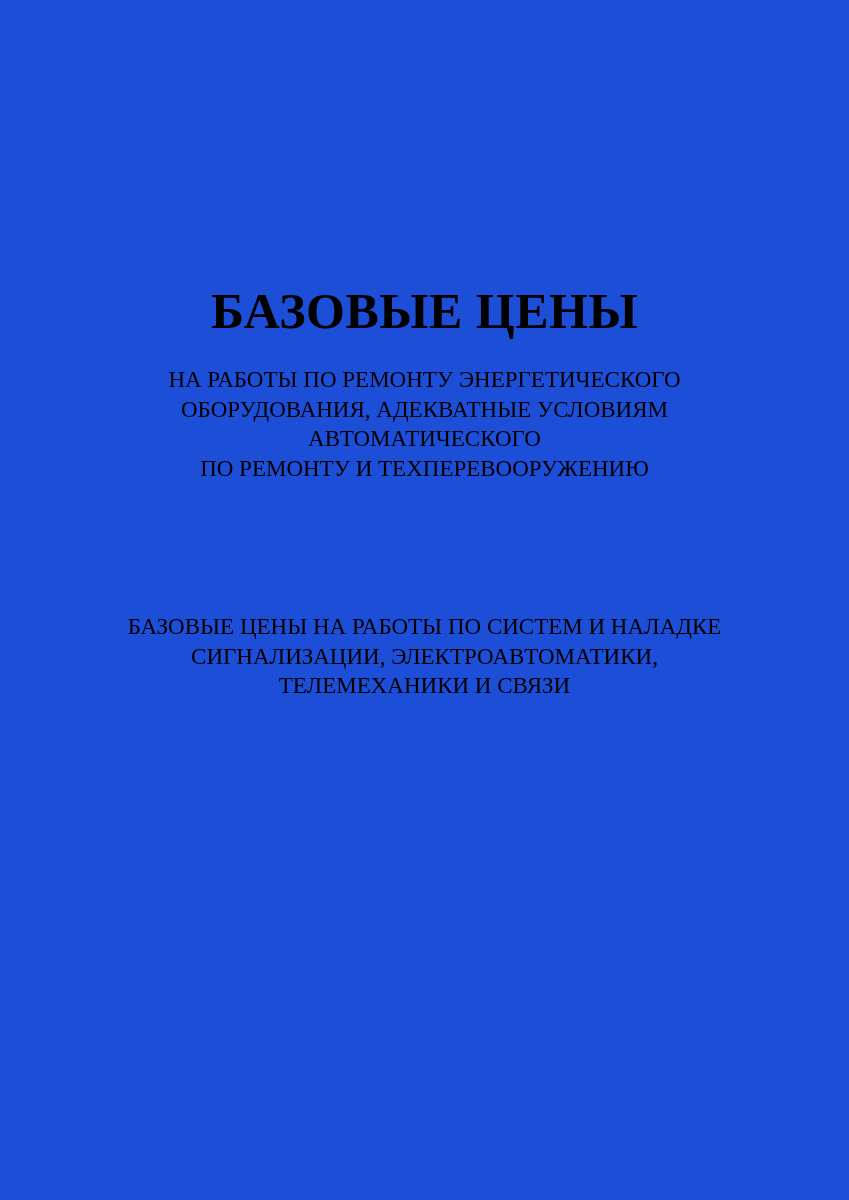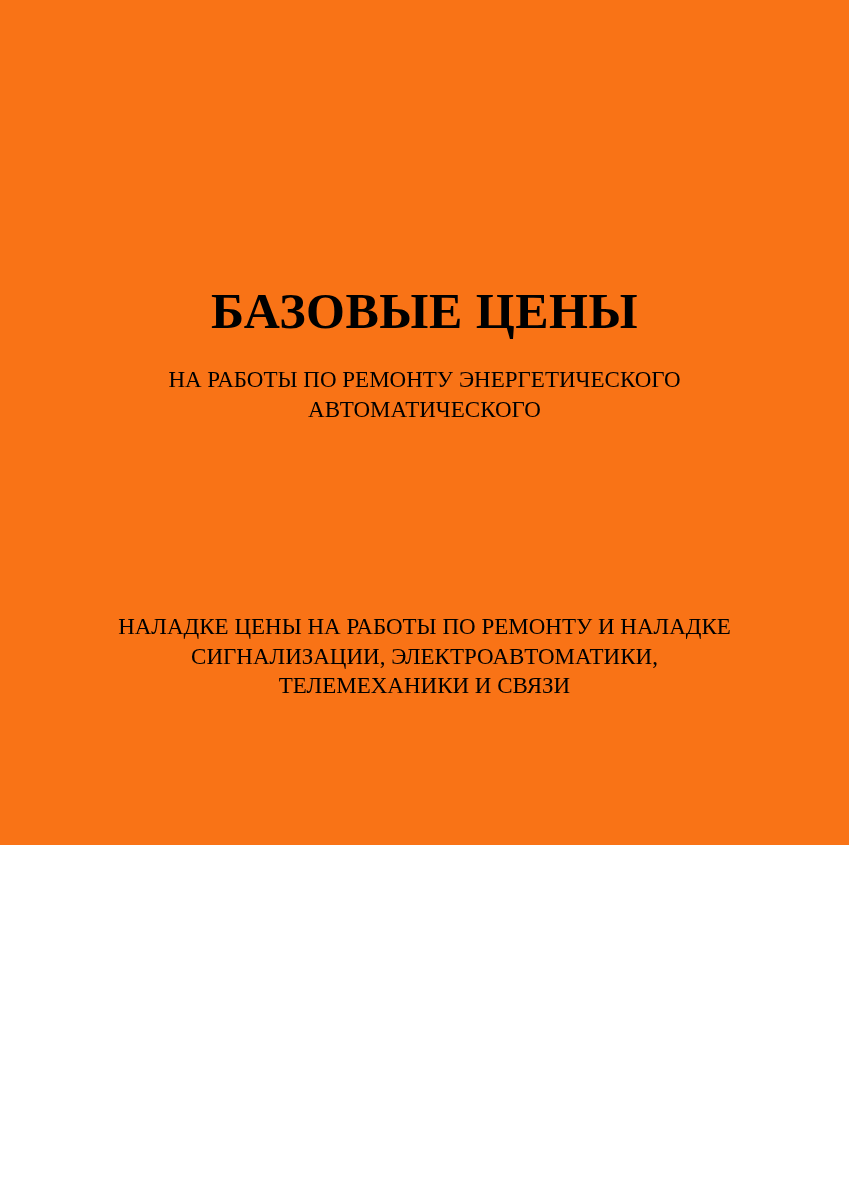--- a/index.html
+++ b/index.html
@@ -13,22 +13,22 @@
       position: relative;
       overflow: hidden;
       font-family: "Liberation Serif", "DejaVu Serif", serif;
       color: #000000;
     }
     .page {
       position: absolute;
       left: 0;
       top: 0;
       width: 849px;
-      height: 845px;
-      background: #f97316;
+      height: 1200px;
+      background: #1d4ed8;
     }
     .title {
       position: absolute;
       left: 0;
       width: 849px;
       top: 282px;
       text-align: center;
       font-weight: bold;
       font-size: 50px;
       line-height: 58px;
@@ -54,23 +54,25 @@
   </style>
 </head>
 <body>
 
 <div class="page">
 
   <h1 class="title">БАЗОВЫЕ ЦЕНЫ</h1>
 
   <div class="block subtitle">
     <span class="line">НА РАБОТЫ ПО РЕМОНТУ ЭНЕРГЕТИЧЕСКОГО</span>
+    <span class="line">ОБОРУДОВАНИЯ, АДЕКВАТНЫЕ УСЛОВИЯМ</span>
     <span class="line">АВТОМАТИЧЕСКОГО</span>
+    <span class="line">ПО РЕМОНТУ И ТЕХПЕРЕВООРУЖЕНИЮ</span>
   </div>
 
 
   <div class="block description">
-    <span class="line">НАЛАДКЕ ЦЕНЫ НА РАБОТЫ ПО РЕМОНТУ И НАЛАДКЕ</span>
+    <span class="line">БАЗОВЫЕ ЦЕНЫ НА РАБОТЫ ПО СИСТЕМ И НАЛАДКЕ</span>
     <span class="line">СИГНАЛИЗАЦИИ, ЭЛЕКТРОАВТОМАТИКИ,</span>
     <span class="line">ТЕЛЕМЕХАНИКИ И СВЯЗИ</span>
   </div>
 
 </div>
 
 </body></html>

